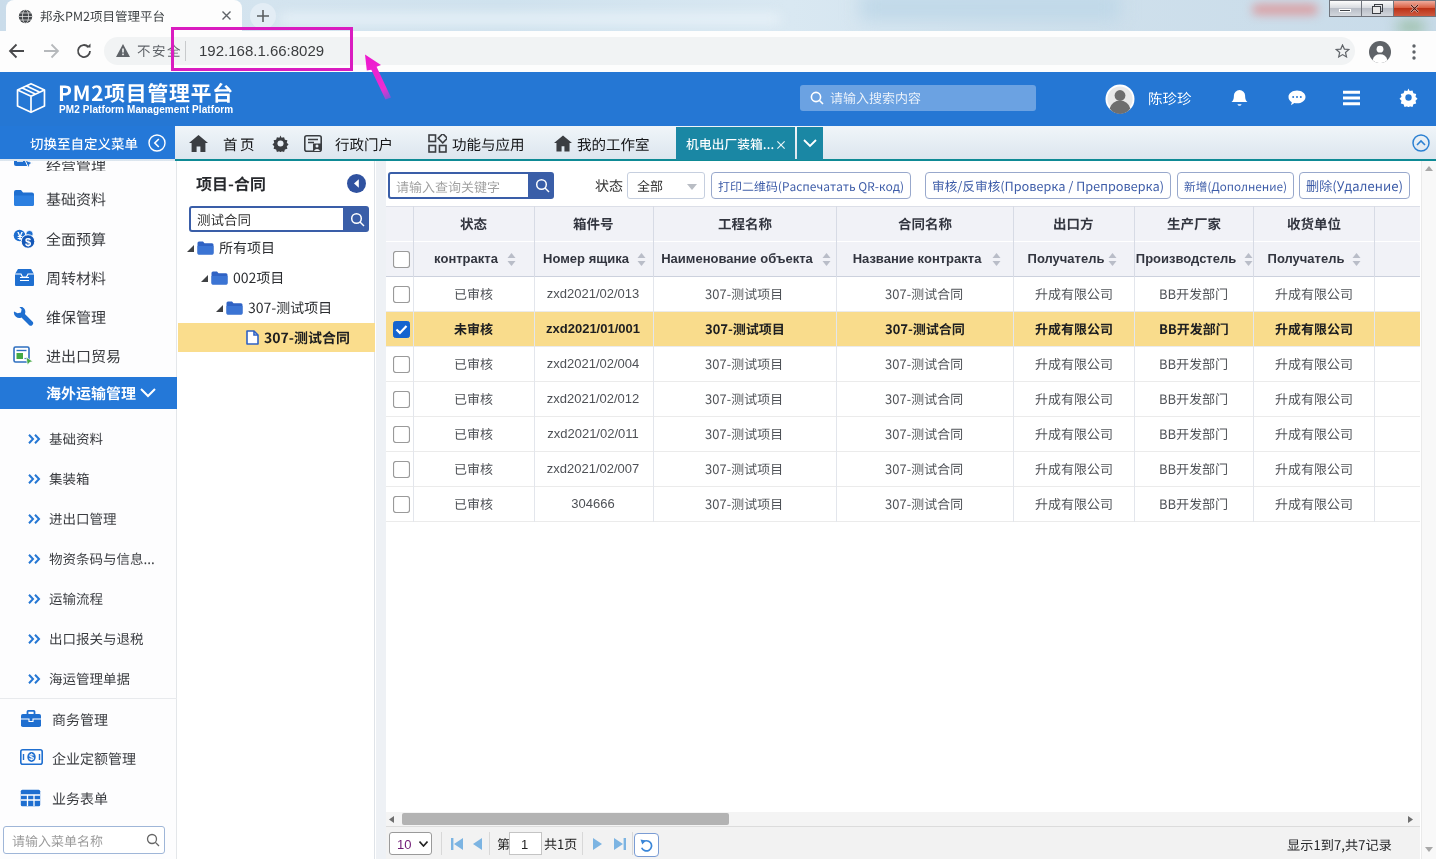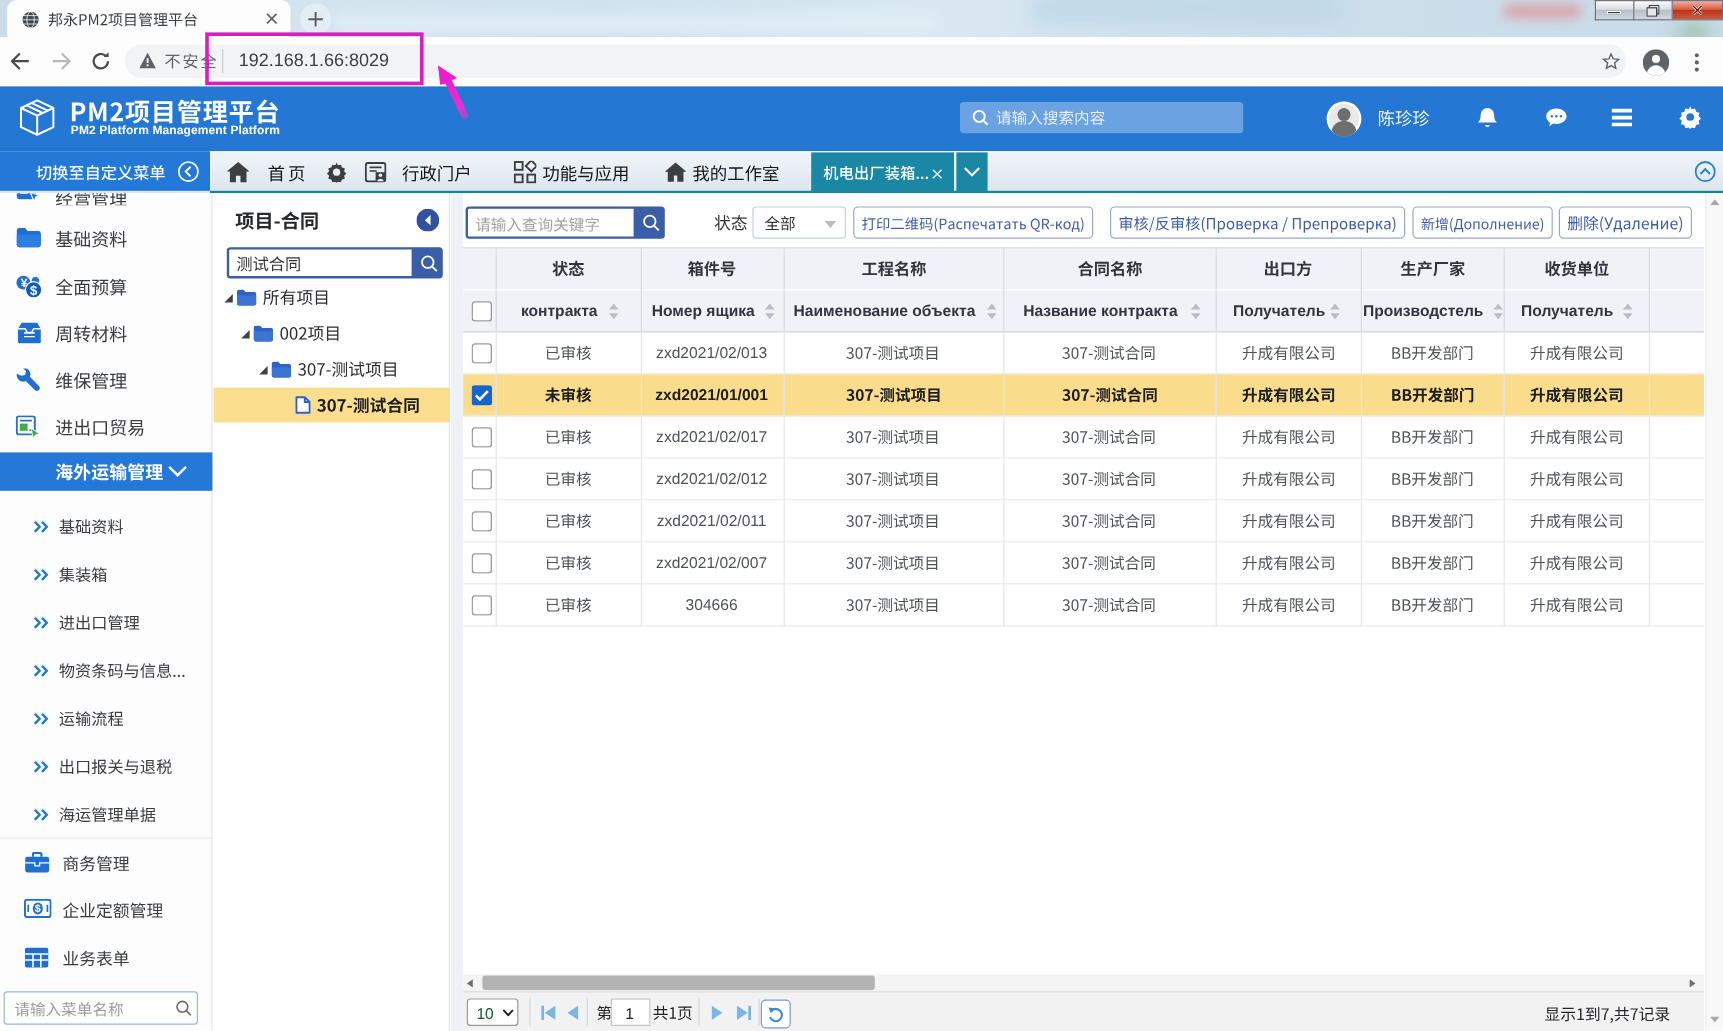--- a/index.html
+++ b/index.html
@@ -1298,21 +1298,21 @@
     <rect x="0.5" y="0.5" width="16" height="16" rx="2.5" fill="#fff" stroke="#9a9a9a" stroke-width="1.2"></rect>
   </svg>
 <svg class="ct" style="left:454.0px;top:369.0px" width="39.0" height="1">
     <g fill="#4e5156" transform="scale(0.013000,-0.013000)">
       <use href="#g400_5df2" x="0"></use>
       <use href="#g400_5ba1" x="1000"></use>
       <use href="#g400_6838" x="2000"></use>
     </g>
   </svg>
 <div class="lat" style="left:593px;top:356px;width:0;font-size:13px;color:#4e5156;display:flex;justify-content:center;white-space:nowrap">
-    <span>zxd2021/02/017</span>
+    <span>zxd2021/02/004</span>
   </div>
 <svg class="ct" style="left:705.4px;top:369.0px" width="78.2" height="1">
     <g fill="#4e5156" transform="scale(0.013000,-0.013000)">
       <use href="#g400_33" x="0"></use>
       <use href="#g400_30" x="555"></use>
       <use href="#g400_37" x="1110"></use>
       <use href="#g400_2d" x="1665"></use>
       <use href="#g400_6d4b" x="2012"></use>
       <use href="#g400_8bd5" x="3012"></use>
       <use href="#g400_9879" x="4012"></use>
@@ -1668,21 +1668,21 @@
 <div style="position:absolute;left:386px;top:812px;width:1034px;height:14px;background:#f4f4f4"></div>
 <svg class="ab" style="left:389px;top:816px" width="6" height="7" viewBox="0 0 6 7">
     <path d="M5 0v7L0 3.5z" fill="#6f6f6f"></path>
   </svg>
 <svg class="ab" style="left:1407px;top:816px" width="6" height="7" viewBox="0 0 6 7">
     <path d="M1 0v7l5-3.5z" fill="#6f6f6f"></path>
   </svg>
 <div style="position:absolute;left:402px;top:813px;width:327px;height:12px;background:#b3b3b3;border-radius:2px"></div>
 <div style="position:absolute;left:386px;top:826px;width:1034px;height:33px;background:#f2f2f2;border-top:1px solid #dcdcdc"></div>
 <div style="position:absolute;left:389px;top:832px;width:43px;height:23px;background:#fff;border:1px solid #9a9a9a;border-radius:3px"></div>
-<div class="lat" style="left:397px;top:837px;font-size:13px;color:#14532d">10</div>
+<div class="lat" style="left:397px;top:837px;font-size:13px;color:#701a75">10</div>
 <svg class="ab" style="left:419px;top:841px" width="9" height="6" viewBox="0 0 9 6">
     <path d="M0.5 0.5l4 4.5 4-4.5" stroke="#222" stroke-width="1.6" fill="none"></path>
   </svg>
 <div style="position:absolute;left:441px;top:832px;width:1px;height:23px;background:#d8d8d8"></div>
 <svg class="ab" style="left:451px;top:838px" width="12" height="12" viewBox="0 0 12 12">
     <rect x="0" y="0" width="2.4" height="12" fill="#7cb4e2"></rect>
     <path d="M12 0v12L3 6z" fill="#7cb4e2"></path>
   </svg>
 <svg class="ab" style="left:472px;top:838px" width="10" height="12" viewBox="0 0 10 12">
     <path d="M10 0v12L1 6z" fill="#7cb4e2"></path>

